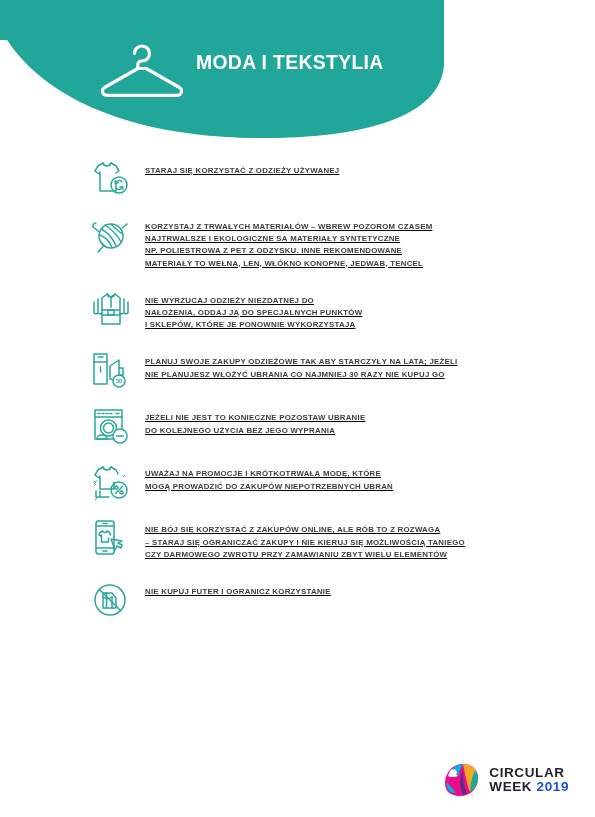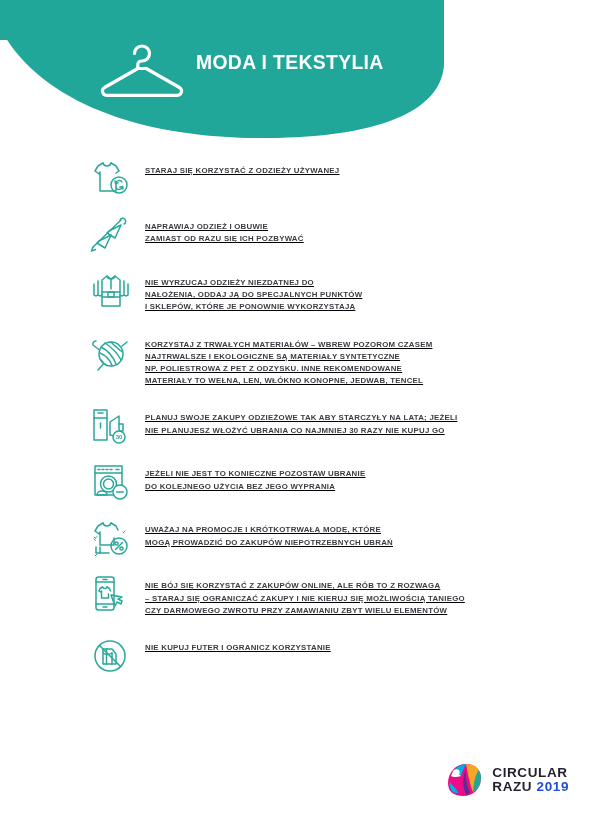--- a/index.html
+++ b/index.html
@@ -147,75 +147,60 @@
         <path d="M26.5 25.5 a3.6 3.6 0 0 1 6.4 -1.6 M33.6 28.5 a3.6 3.6 0 0 1 -6.4 1.6"></path>
         <path d="M26 23 l0.6 2.6 l2.5 -0.8 M34 31 l-0.6 -2.6 l-2.5 0.8"></path>
       </svg>
     </span>
     <span class="tip-text">
       <span class="ln">STARAJ SIĘ KORZYSTAĆ Z ODZIEŻY UŻYWANEJ</span>
     </span>
   </div>
 
 
-  <div class="tip-row">
-    <span class="tip-icon">
-      <svg width="44" height="42" viewBox="0 0 44 42" fill="none" stroke="#2aa79b" stroke-width="1.5" stroke-linecap="round" stroke-linejoin="round">
-        <path d="M4 33 L32 6"></path>
-        <path d="M8 29 L16 34 L22 21 L10 27 Z"></path>
-        <path d="M18 19 L26 24 L32 11 L20 17 Z"></path>
-        <path d="M31 6 a3 3 0 1 1 4 4"></path>
-        <path d="M4 33 l-1.5 4 l4 -1.5"></path>
-      </svg>
-    </span>
-    <span class="tip-text">
-      <span class="ln">NAPRAWIAJ ODZIEŻ I OBUWIE</span>
-      <span class="ln">ZAMIAST OD RAZU SIĘ ICH POZBYWAĆ</span>
-    </span>
-  </div>
-
-
-  <div class="tip-row">
-    <span class="tip-icon">
-      <svg width="44" height="42" viewBox="0 0 44 42" fill="none" stroke="#2aa79b" stroke-width="1.5" stroke-linecap="round" stroke-linejoin="round">
-        <path d="M13 10 L18 6 L22 9 L26 6 L31 10 L31 36 L13 36 Z"></path>
-        <path d="M18 6 C19 10 25 10 26 6"></path>
-        <path d="M22 9 L22 19"></path>
-        <path d="M13 22 L31 22 M13 27 L31 27"></path>
-        <rect x="19" y="22" width="6" height="5"></rect>
-        <path d="M9 11 L9 25 a3 3 0 0 0 4 0 M5 14 L5 25 a3 3 0 0 0 4 0"></path>
-        <path d="M35 11 L35 25 a3 3 0 0 1 -4 0 M39 14 L39 25 a3 3 0 0 1 -4 0"></path>
-      </svg>
-    </span>
-    <span class="tip-text">
-      <span class="ln">NIE WYRZUCAJ ODZIEŻY NIEZDATNEJ DO</span>
-      <span class="ln">NAŁOŻENIA, ODDAJ JĄ DO SPECJALNYCH PUNKTÓW</span>
-      <span class="ln">I SKLEPÓW, KTÓRE JE PONOWNIE WYKORZYSTAJĄ</span>
-    </span>
-  </div>
+
 
   <div class="tip-row">
     <span class="tip-icon">
       <svg width="44" height="42" viewBox="0 0 44 42" fill="none" stroke="#2aa79b" stroke-width="1.5" stroke-linecap="round" stroke-linejoin="round">
         <circle cx="22" cy="22" r="12"></circle>
         <path d="M12 15 C18 18 24 24 27 32"></path>
         <path d="M16 11 C22 15 29 22 32 28"></path>
         <path d="M11 21 C16 23 21 28 23 33.5"></path>
         <path d="M22 10.2 C26 14 30 18 33.5 20"></path>
         <path d="M12 28 C14 31 16 32.5 18 33.6"></path>
         <path d="M10.5 18 L4 13 a3 3 0 0 1 3 -4"></path>
         <path d="M14 32.5 L9 38"></path>
         <path d="M33 14 L38 10"></path>
       </svg>
     </span>
     <span class="tip-text">
       <span class="ln">KORZYSTAJ Z TRWAŁYCH MATERIAŁÓW – WBREW POZOROM CZASEM</span>
       <span class="ln">NAJTRWALSZE I EKOLOGICZNE SĄ MATERIAŁY SYNTETYCZNE</span>
       <span class="ln">NP. POLIESTROWA Z PET Z ODZYSKU. INNE REKOMENDOWANE</span>
       <span class="ln">MATERIAŁY TO WEŁNA, LEN, WŁÓKNO KONOPNE, JEDWAB, TENCEL</span>
+    </span>
+  </div>
+
+  <div class="tip-row">
+    <span class="tip-icon">
+      <svg width="44" height="42" viewBox="0 0 44 42" fill="none" stroke="#2aa79b" stroke-width="1.5" stroke-linecap="round" stroke-linejoin="round">
+        <path d="M13 10 L18 6 L22 9 L26 6 L31 10 L31 36 L13 36 Z"></path>
+        <path d="M18 6 C19 10 25 10 26 6"></path>
+        <path d="M22 9 L22 19"></path>
+        <path d="M13 22 L31 22 M13 27 L31 27"></path>
+        <rect x="19" y="22" width="6" height="5"></rect>
+        <path d="M9 11 L9 25 a3 3 0 0 0 4 0 M5 14 L5 25 a3 3 0 0 0 4 0"></path>
+        <path d="M35 11 L35 25 a3 3 0 0 1 -4 0 M39 14 L39 25 a3 3 0 0 1 -4 0"></path>
+      </svg>
+    </span>
+    <span class="tip-text">
+      <span class="ln">NIE WYRZUCAJ ODZIEŻY NIEZDATNEJ DO</span>
+      <span class="ln">NAŁOŻENIA, ODDAJ JĄ DO SPECJALNYCH PUNKTÓW</span>
+      <span class="ln">I SKLEPÓW, KTÓRE JE PONOWNIE WYKORZYSTAJĄ</span>
     </span>
   </div>
 
 
   <div class="tip-row">
     <span class="tip-icon">
       <svg width="44" height="42" viewBox="0 0 44 42" fill="none" stroke="#2aa79b" stroke-width="1.5" stroke-linecap="round" stroke-linejoin="round">
         <rect x="5" y="5" width="13" height="30"></rect>
         <path d="M5 13 L18 13"></path>
         <path d="M9 8 L14 8"></path>
@@ -320,15 +305,15 @@
       <path d="M31 31 C36 28 39 23 39 17 C39 14 38.2 11.3 36.7 9.2 C33 14 31.5 23 31 31 Z" fill="#21a69a"></path>
       <path d="M28 31.5 C25 26 23.5 17 24 9 C20 16 20.5 27 24.5 34.6 C25.8 34 27 32.9 28 31.5 Z" fill="#5b2d8e"></path>
       <path d="M12 9 C16 5 21 3 24 3 C22 7 20 11 19 15 C16 13 13.5 10.6 12 9 Z" fill="#00b0e6"></path>
       <path d="M9 15 C10 11.5 11.5 10 12 9 C13.5 10.6 16 13 19 15 C15 16.5 11 16.2 9 15 Z" fill="#ffffff"></path>
       <path d="M10.5 30.5 C8 27.5 7 24 7.5 21 C11 24.5 14 28 16.5 32 C14.5 32.2 12.3 31.7 10.5 30.5 Z" fill="#00b0e6"></path>
       <circle cx="14.5" cy="11.5" r="3.2" fill="#ffffff"></circle>
     </svg>
   </span>
   <span id="logo-wordmark">
     <span class="logo-line">CIRCULAR</span>
-    <span class="logo-line"><span>RAZU</span> <span class="logo-year">2019</span></span>
+    <span class="logo-line"><span>WEEK</span> <span class="logo-year">2019</span></span>
   </span>
 </div>
 
 </body></html>

